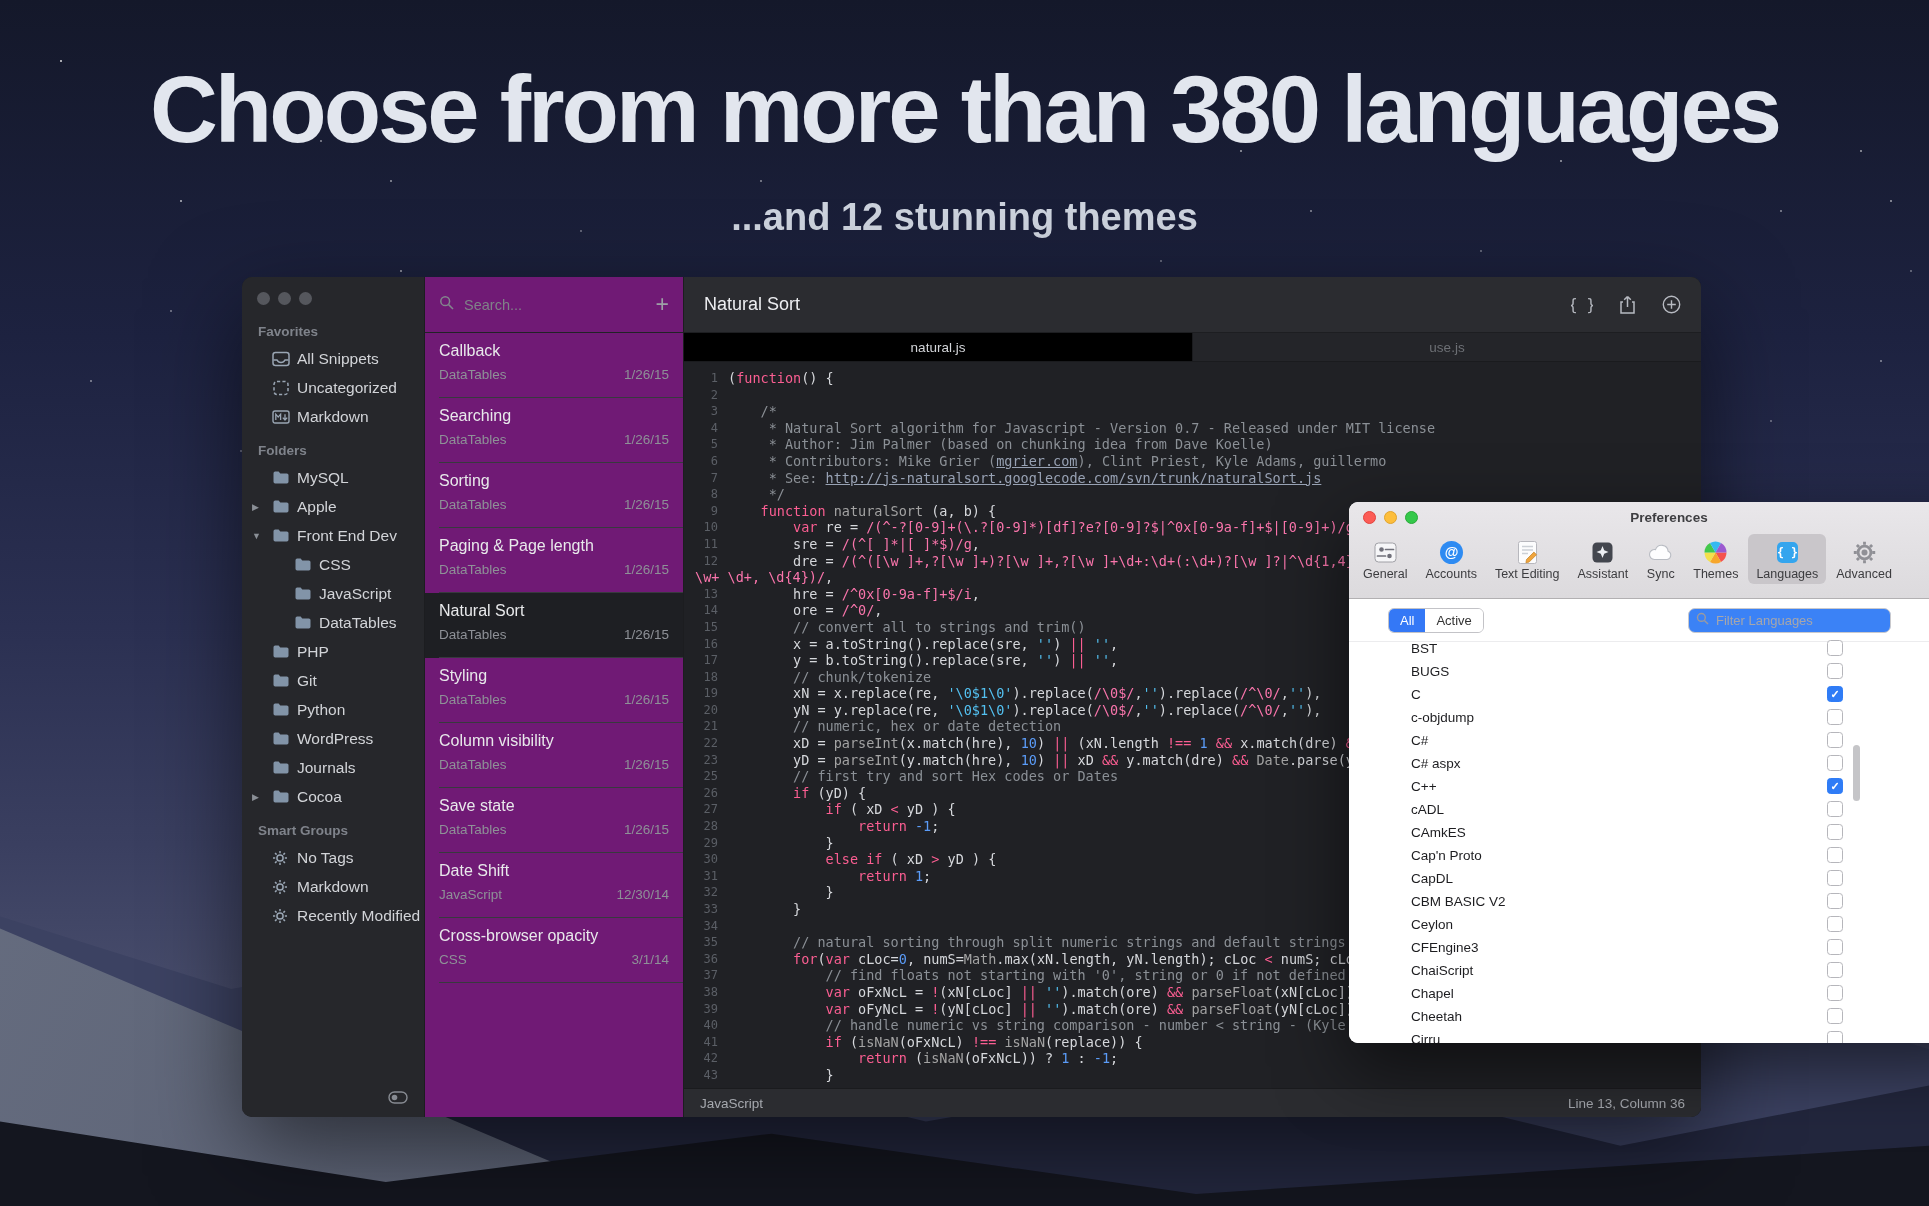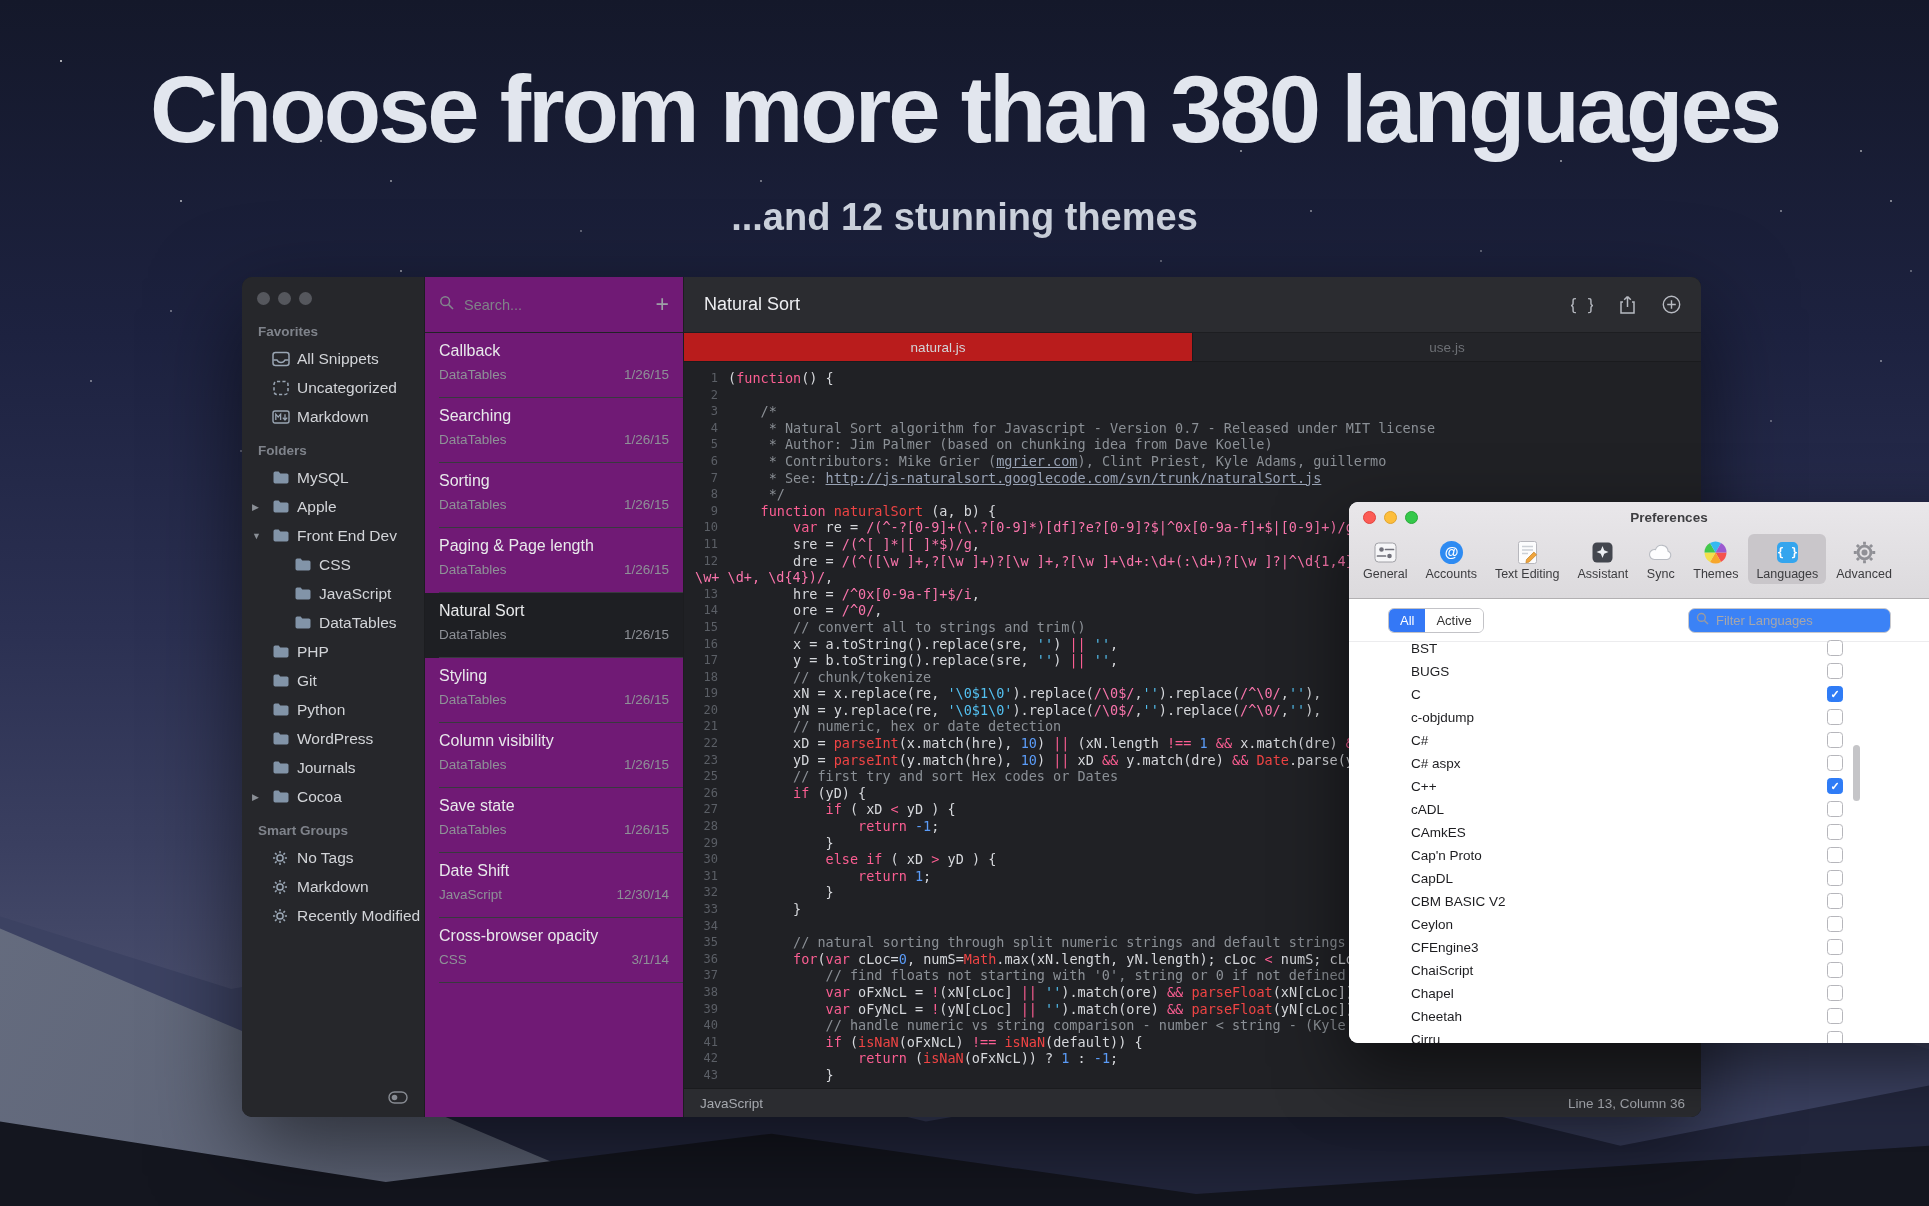--- a/index.html
+++ b/index.html
@@ -42,28 +42,28 @@
   .srow-sub{display:flex;justify-content:space-between;font-size:13.5px;color:#8e9197;}
   
   .editor{flex:1;min-width:0;display:flex;flex-direction:column;background:#202125;}
   .editor-header{height:55px;flex:none;display:flex;align-items:center;padding:0 20px;background:#2b2c30;border-bottom:1px solid #1d1e21;}
   .editor-title{font-size:18px;font-weight:500;color:#edeef1;flex:1;}
   .editor-actions{display:flex;gap:26px;align-items:center;}
   .editor-actions span{display:inline-flex;}
   .tabs{height:28px;flex:none;display:flex;background:#242529;border-bottom:1px solid #1a1b1e;}
   .tab{flex:1;display:flex;align-items:center;justify-content:center;font-size:13.5px;color:#6d7075;border-right:1px solid #1a1b1e;}
   .tab:last-child{border-right:none;}
-  .tab.active{background:#b91c1c;color:#d3d5d9;}
+  .tab.active{background:#000000;color:#d3d5d9;}
   .code{flex:1;overflow:hidden;padding-top:8px;font-family:"DejaVu Sans Mono",monospace;font-size:13.5px;}
   .crow{display:flex;height:16.6px;line-height:16.6px;white-space:pre;}
   .ln{flex:none;width:34px;text-align:right;color:#5b5f66;font-size:12px;}
   .lc{padding-left:10px;}
   .crow.wrap .lc{margin-left:-33px;}
   .tk-p{color:#d6d8dc}.tk-k{color:#fb5e92}.tk-o{color:#fb5e92}.tk-r{color:#fa75ac}
-  .tk-s{color:#53c1f1}.tk-n{color:#5b9cf8}.tk-f{color:#ef4444}.tk-c{color:#8b9096}
+  .tk-s{color:#53c1f1}.tk-n{color:#5b9cf8}.tk-f{color:#a3a3a3}.tk-c{color:#8b9096}
   .tk-u{color:#98a2b4;text-decoration:underline}
   .status{height:28px;flex:none;background:#2b2c30;border-top:1px solid #1a1b1e;display:flex;align-items:center;justify-content:space-between;padding:0 16px;font-size:13.5px;color:#a6a9af;}
   
   .pref{position:absolute;left:1349px;top:502px;width:640px;height:541px;border-radius:9px;overflow:hidden;background:#fff;box-shadow:0 25px 70px rgba(0,0,0,.55);z-index:3;}
   .pref-chrome{background:linear-gradient(#e9e7ea,#dcdadd);border-bottom:1px solid #b2b0b2;}
   .pref-titlebar{height:30px;position:relative;display:flex;align-items:center;justify-content:center;}
   .pref-title{font-size:13.5px;font-weight:600;color:#3e3e41;}
   .pref-traffic{position:absolute;left:14px;top:9px;display:flex;gap:8px;}
   .ptl{width:13px;height:13px;border-radius:50%;box-sizing:border-box;}
   .ptl.red{background:#fc5b55;border:1px solid #e1433e;}
@@ -427,21 +427,21 @@
             <div class="crow"><span class="ln">31</span><span class="lc"><span class="tk-p">                </span><span class="tk-k">return</span><span class="tk-p"> </span><span class="tk-n">1</span><span class="tk-p">;</span></span></div>
             <div class="crow"><span class="ln">32</span><span class="lc"><span class="tk-p">            }</span></span></div>
             <div class="crow"><span class="ln">33</span><span class="lc"><span class="tk-p">        }</span></span></div>
             <div class="crow"><span class="ln">34</span><span class="lc"></span></div>
             <div class="crow"><span class="ln">35</span><span class="lc"><span class="tk-c">        // natural sorting through split numeric strings and default strings</span></span></div>
             <div class="crow"><span class="ln">36</span><span class="lc"><span class="tk-p">        </span><span class="tk-k">for</span><span class="tk-p">(</span><span class="tk-k">var</span><span class="tk-p"> cLoc=</span><span class="tk-n">0</span><span class="tk-p">, numS=</span><span class="tk-f">Math</span><span class="tk-p">.max(xN.length, yN.length); cLoc </span><span class="tk-o">&lt;</span><span class="tk-p"> numS; cLoc++) {</span></span></div>
             <div class="crow"><span class="ln">37</span><span class="lc"><span class="tk-c">            // find floats not starting with '0', string or 0 if not defined (Clint Priest)</span></span></div>
             <div class="crow"><span class="ln">38</span><span class="lc"><span class="tk-p">            </span><span class="tk-k">var</span><span class="tk-p"> oFxNcL = </span><span class="tk-o">!</span><span class="tk-p">(xN[cLoc] </span><span class="tk-o">||</span><span class="tk-p"> </span><span class="tk-s">''</span><span class="tk-p">).match(ore) </span><span class="tk-o">&amp;&amp;</span><span class="tk-p"> </span><span class="tk-f">parseFloat</span><span class="tk-p">(xN[cLoc]) </span><span class="tk-o">||</span><span class="tk-p"> xN[cLoc] </span><span class="tk-o">||</span><span class="tk-p"> </span><span class="tk-n">0</span><span class="tk-p">;</span></span></div>
             <div class="crow"><span class="ln">39</span><span class="lc"><span class="tk-p">            </span><span class="tk-k">var</span><span class="tk-p"> oFyNcL = </span><span class="tk-o">!</span><span class="tk-p">(yN[cLoc] </span><span class="tk-o">||</span><span class="tk-p"> </span><span class="tk-s">''</span><span class="tk-p">).match(ore) </span><span class="tk-o">&amp;&amp;</span><span class="tk-p"> </span><span class="tk-f">parseFloat</span><span class="tk-p">(yN[cLoc]) </span><span class="tk-o">||</span><span class="tk-p"> yN[cLoc] </span><span class="tk-o">||</span><span class="tk-p"> </span><span class="tk-n">0</span><span class="tk-p">;</span></span></div>
             <div class="crow"><span class="ln">40</span><span class="lc"><span class="tk-c">            // handle numeric vs string comparison - number &lt; string - (Kyle Adams)</span></span></div>
-            <div class="crow"><span class="ln">41</span><span class="lc"><span class="tk-p">            </span><span class="tk-k">if</span><span class="tk-p"> (</span><span class="tk-f">isNaN</span><span class="tk-p">(oFxNcL) </span><span class="tk-o">!==</span><span class="tk-p"> </span><span class="tk-f">isNaN</span><span class="tk-p">(default)) {</span></span></div>
+            <div class="crow"><span class="ln">41</span><span class="lc"><span class="tk-p">            </span><span class="tk-k">if</span><span class="tk-p"> (</span><span class="tk-f">isNaN</span><span class="tk-p">(oFxNcL) </span><span class="tk-o">!==</span><span class="tk-p"> </span><span class="tk-f">isNaN</span><span class="tk-p">(replace)) {</span></span></div>
             <div class="crow"><span class="ln">42</span><span class="lc"><span class="tk-p">                </span><span class="tk-k">return</span><span class="tk-p"> (</span><span class="tk-f">isNaN</span><span class="tk-p">(oFxNcL)) ? </span><span class="tk-n">1</span><span class="tk-p"> : </span><span class="tk-n">-1</span><span class="tk-p">;</span></span></div>
             <div class="crow"><span class="ln">43</span><span class="lc"><span class="tk-p">            }</span></span></div>
           </div>
       </div>
       <div class="status">
         <span>JavaScript</span>
         <span>Line 13, Column 36</span>
       </div>
     </section>
   </div>

